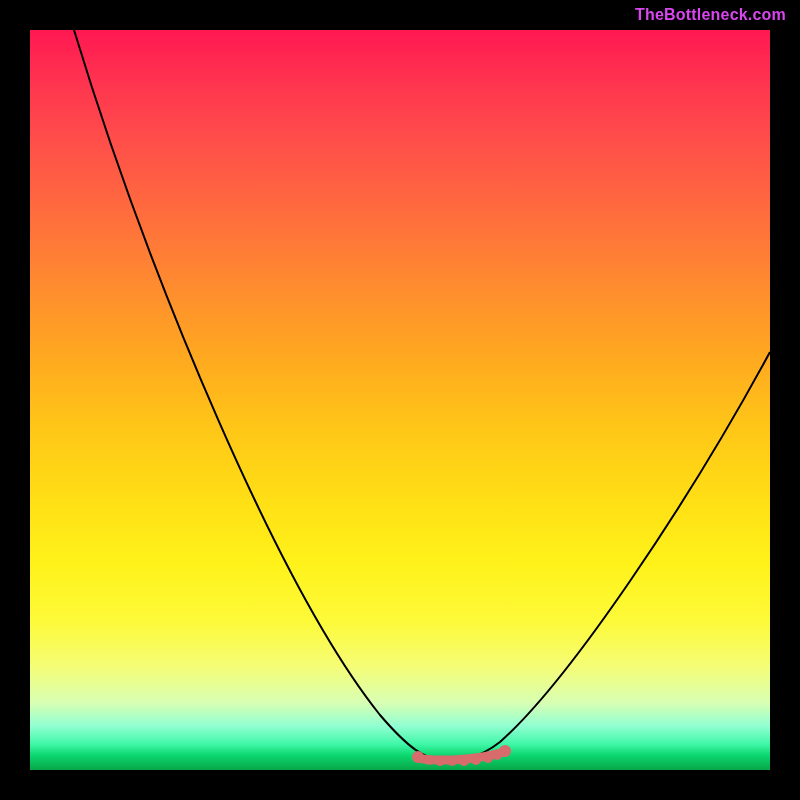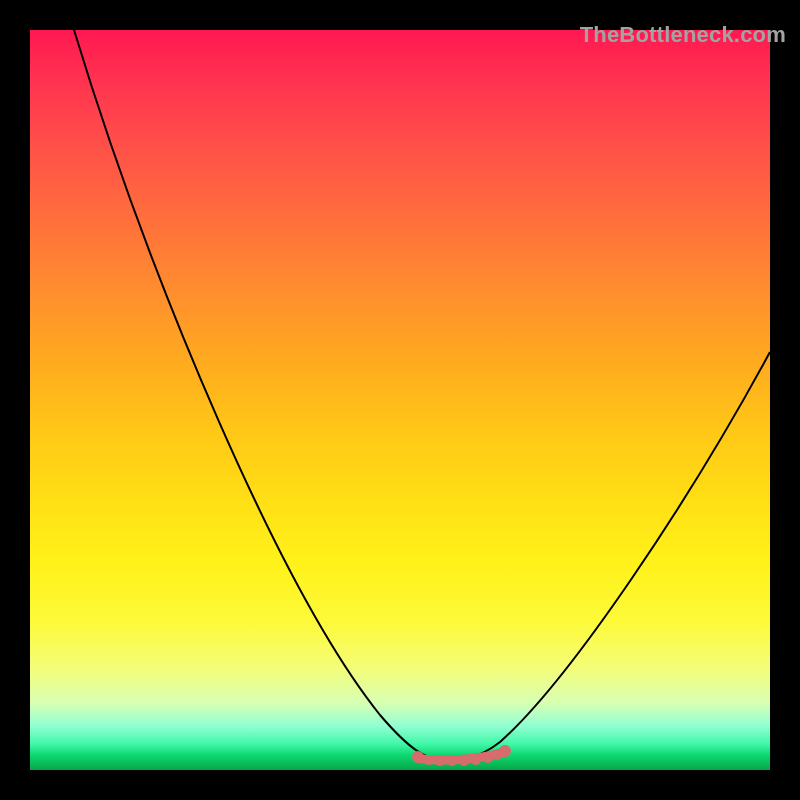--- a/index.html
+++ b/index.html
@@ -39,25 +39,25 @@
       #d7ffb4 91%,
       #92ffd2 94%,
       #40f7a8 96.5%,
       #0cd76f 98%,
       #0abf5b 99%,
       #08a749 100%
     );
   }
   .watermark {
     position: absolute;
-    top: 22px;
+    top: 6px;
     right: 14px;
-    font-size: 22px;
+    font-size: 16px;
     font-weight: 600;
-    color: #a3a3a3;
+    color: #d946ef;
     letter-spacing: 0.2px;
   }
   svg.overlay {
     position: absolute;
     left: 30px;
     top: 30px;
     width: 740px;
     height: 740px;
     overflow: visible;
   }

